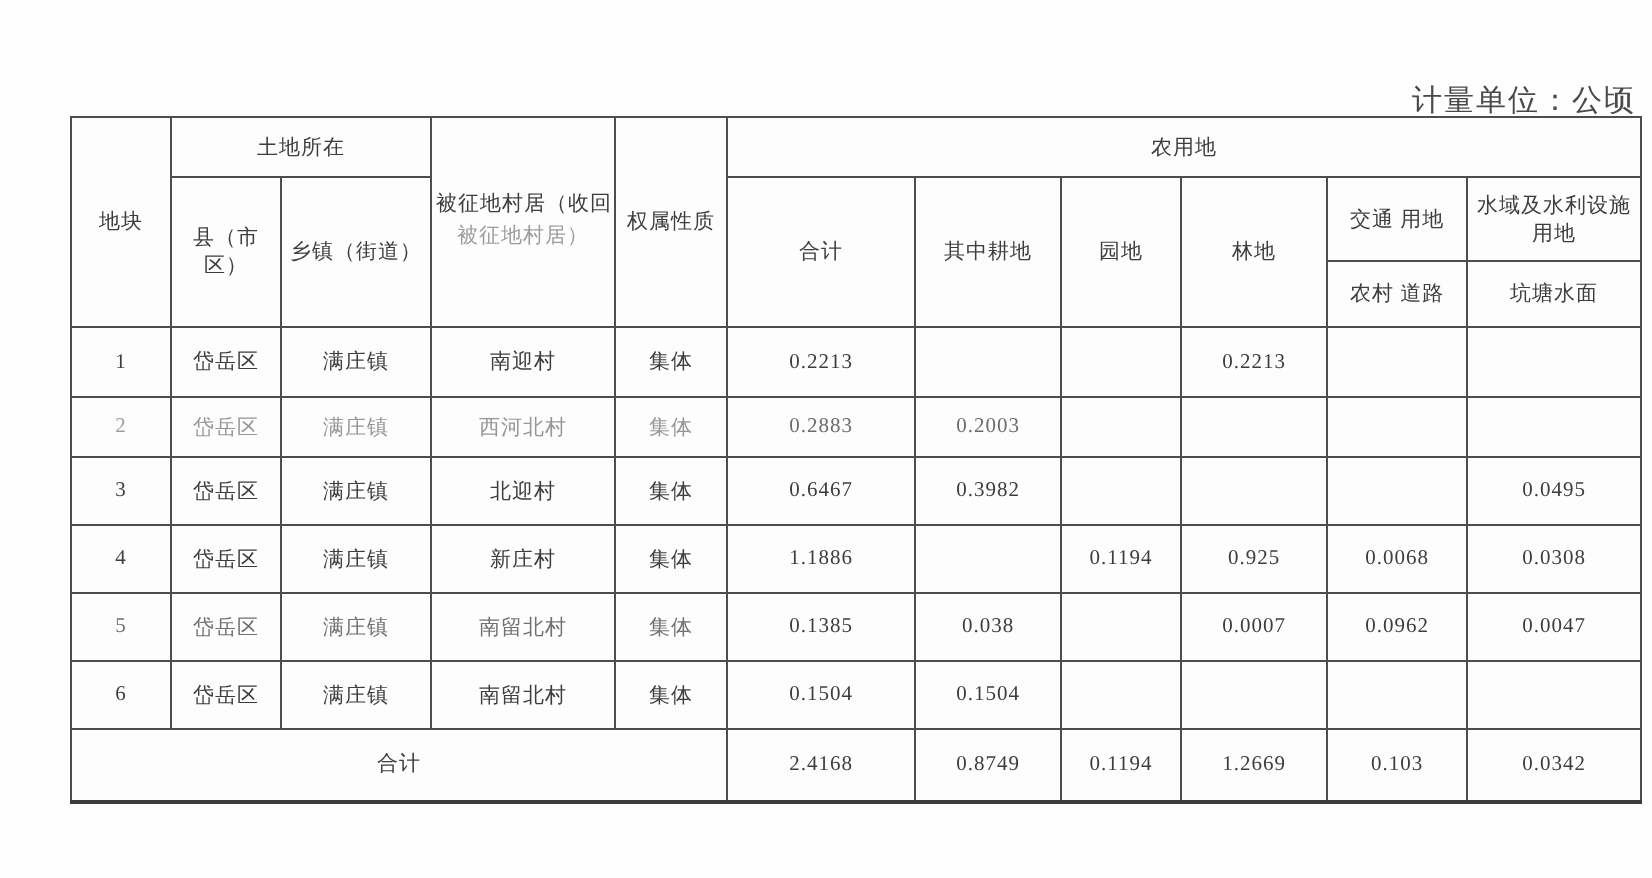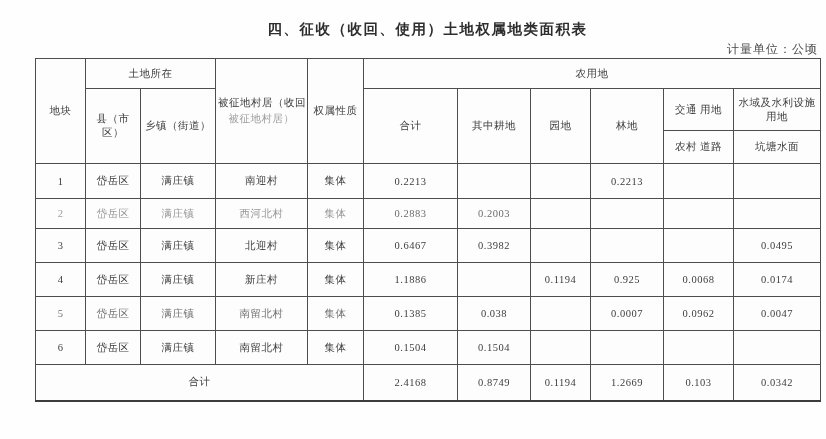--- a/index.html
+++ b/index.html
@@ -11,21 +11,21 @@
     overflow:hidden;
   }
   .page { position:absolute; inset:0; background:#fefefe; }
   .doc-title {
     position:absolute; top:20px; left:35px; width:785px;
     text-align:center; font-size:14.5px; font-weight:bold;
     color:#2e2e2e; letter-spacing:1.5px;
   }
   .unit-note {
     position:absolute; top:41px; right:8px;
-    font-size:12px; color:#4a4a4a; letter-spacing:1px;
+    font-size:15px; color:#4a4a4a; letter-spacing:1px;
   }
   table.area-table {
     position:absolute; top:58px; left:35px; width:785px;
     border-collapse:collapse; table-layout:fixed;
     background:#fdfdfd;
   }
   table.area-table td {
     border:1px solid #4d4d4d;
     text-align:center; vertical-align:middle;
     font-size:10.5px; color:#3d3d3d;
@@ -49,21 +49,20 @@
   .faded { color:#9d9d9d !important; }
   .dim { color:#707070 !important; }
   tr.r2 td { color:#969696; }
   tr.r2 td.num { color:#6b6b6b; }
 </style>
 </head>
 <body>
 
 <div class="page">
 
-  <div class="doc-title">四、征收（收回、使用）土地权属地类面积表</div>
   <div class="unit-note">计量单位：公顷</div>
 
   <table class="area-table">
     <colgroup>
       <col style="width:50px">
         <col style="width:55px">
         <col style="width:75px">
       <col style="width:92px">
         <col style="width:56px">
         <col style="width:94px">
@@ -142,21 +141,21 @@
         <td class="num">4</td>
         <td>岱岳区</td>
         <td>满庄镇</td>
         <td>新庄村</td>
         <td>集体</td>
         <td class="num">1.1886</td>
         <td class="num"></td>
         <td class="num">0.1194</td>
         <td class="num">0.925</td>
         <td class="num">0.0068</td>
-        <td class="num">0.0174</td>
+        <td class="num">0.0308</td>
       </tr>
       <tr class="r5">
         <td class="num dim">5</td>
         <td class="dim">岱岳区</td>
         <td class="dim">满庄镇</td>
         <td class="dim">南留北村</td>
         <td class="dim">集体</td>
         <td class="num">0.1385</td>
         <td class="num">0.038</td>
         <td class="num"></td>

